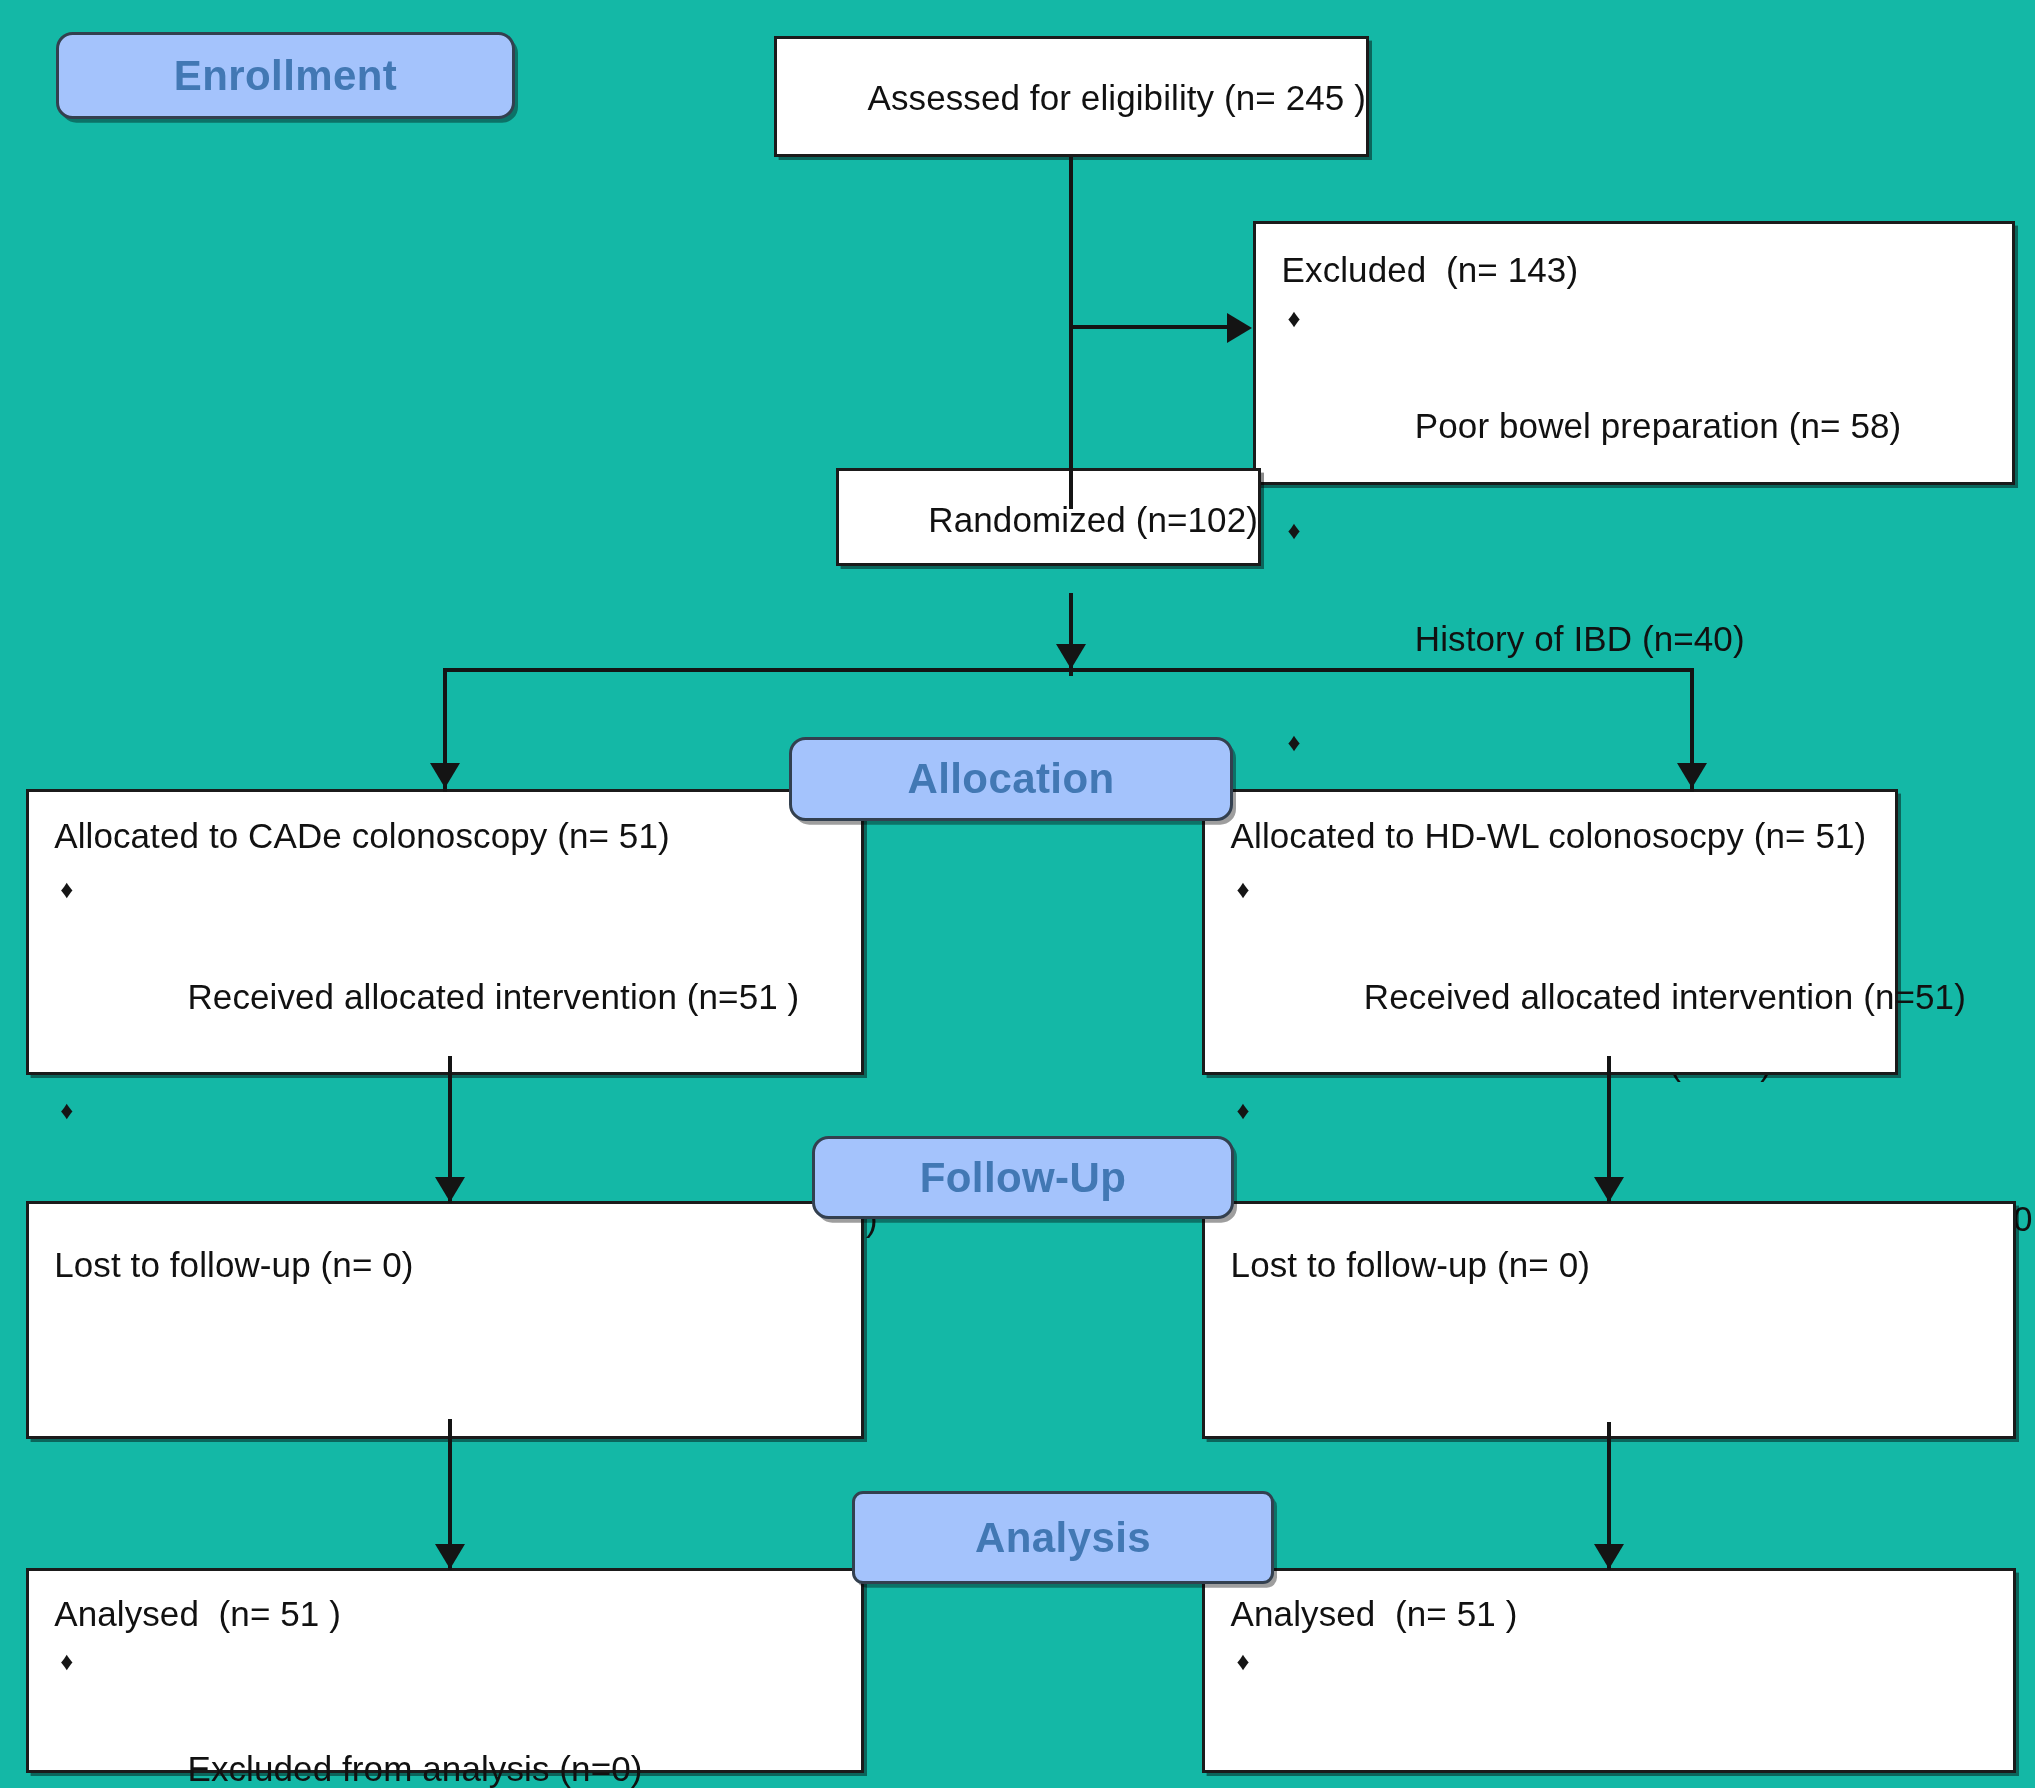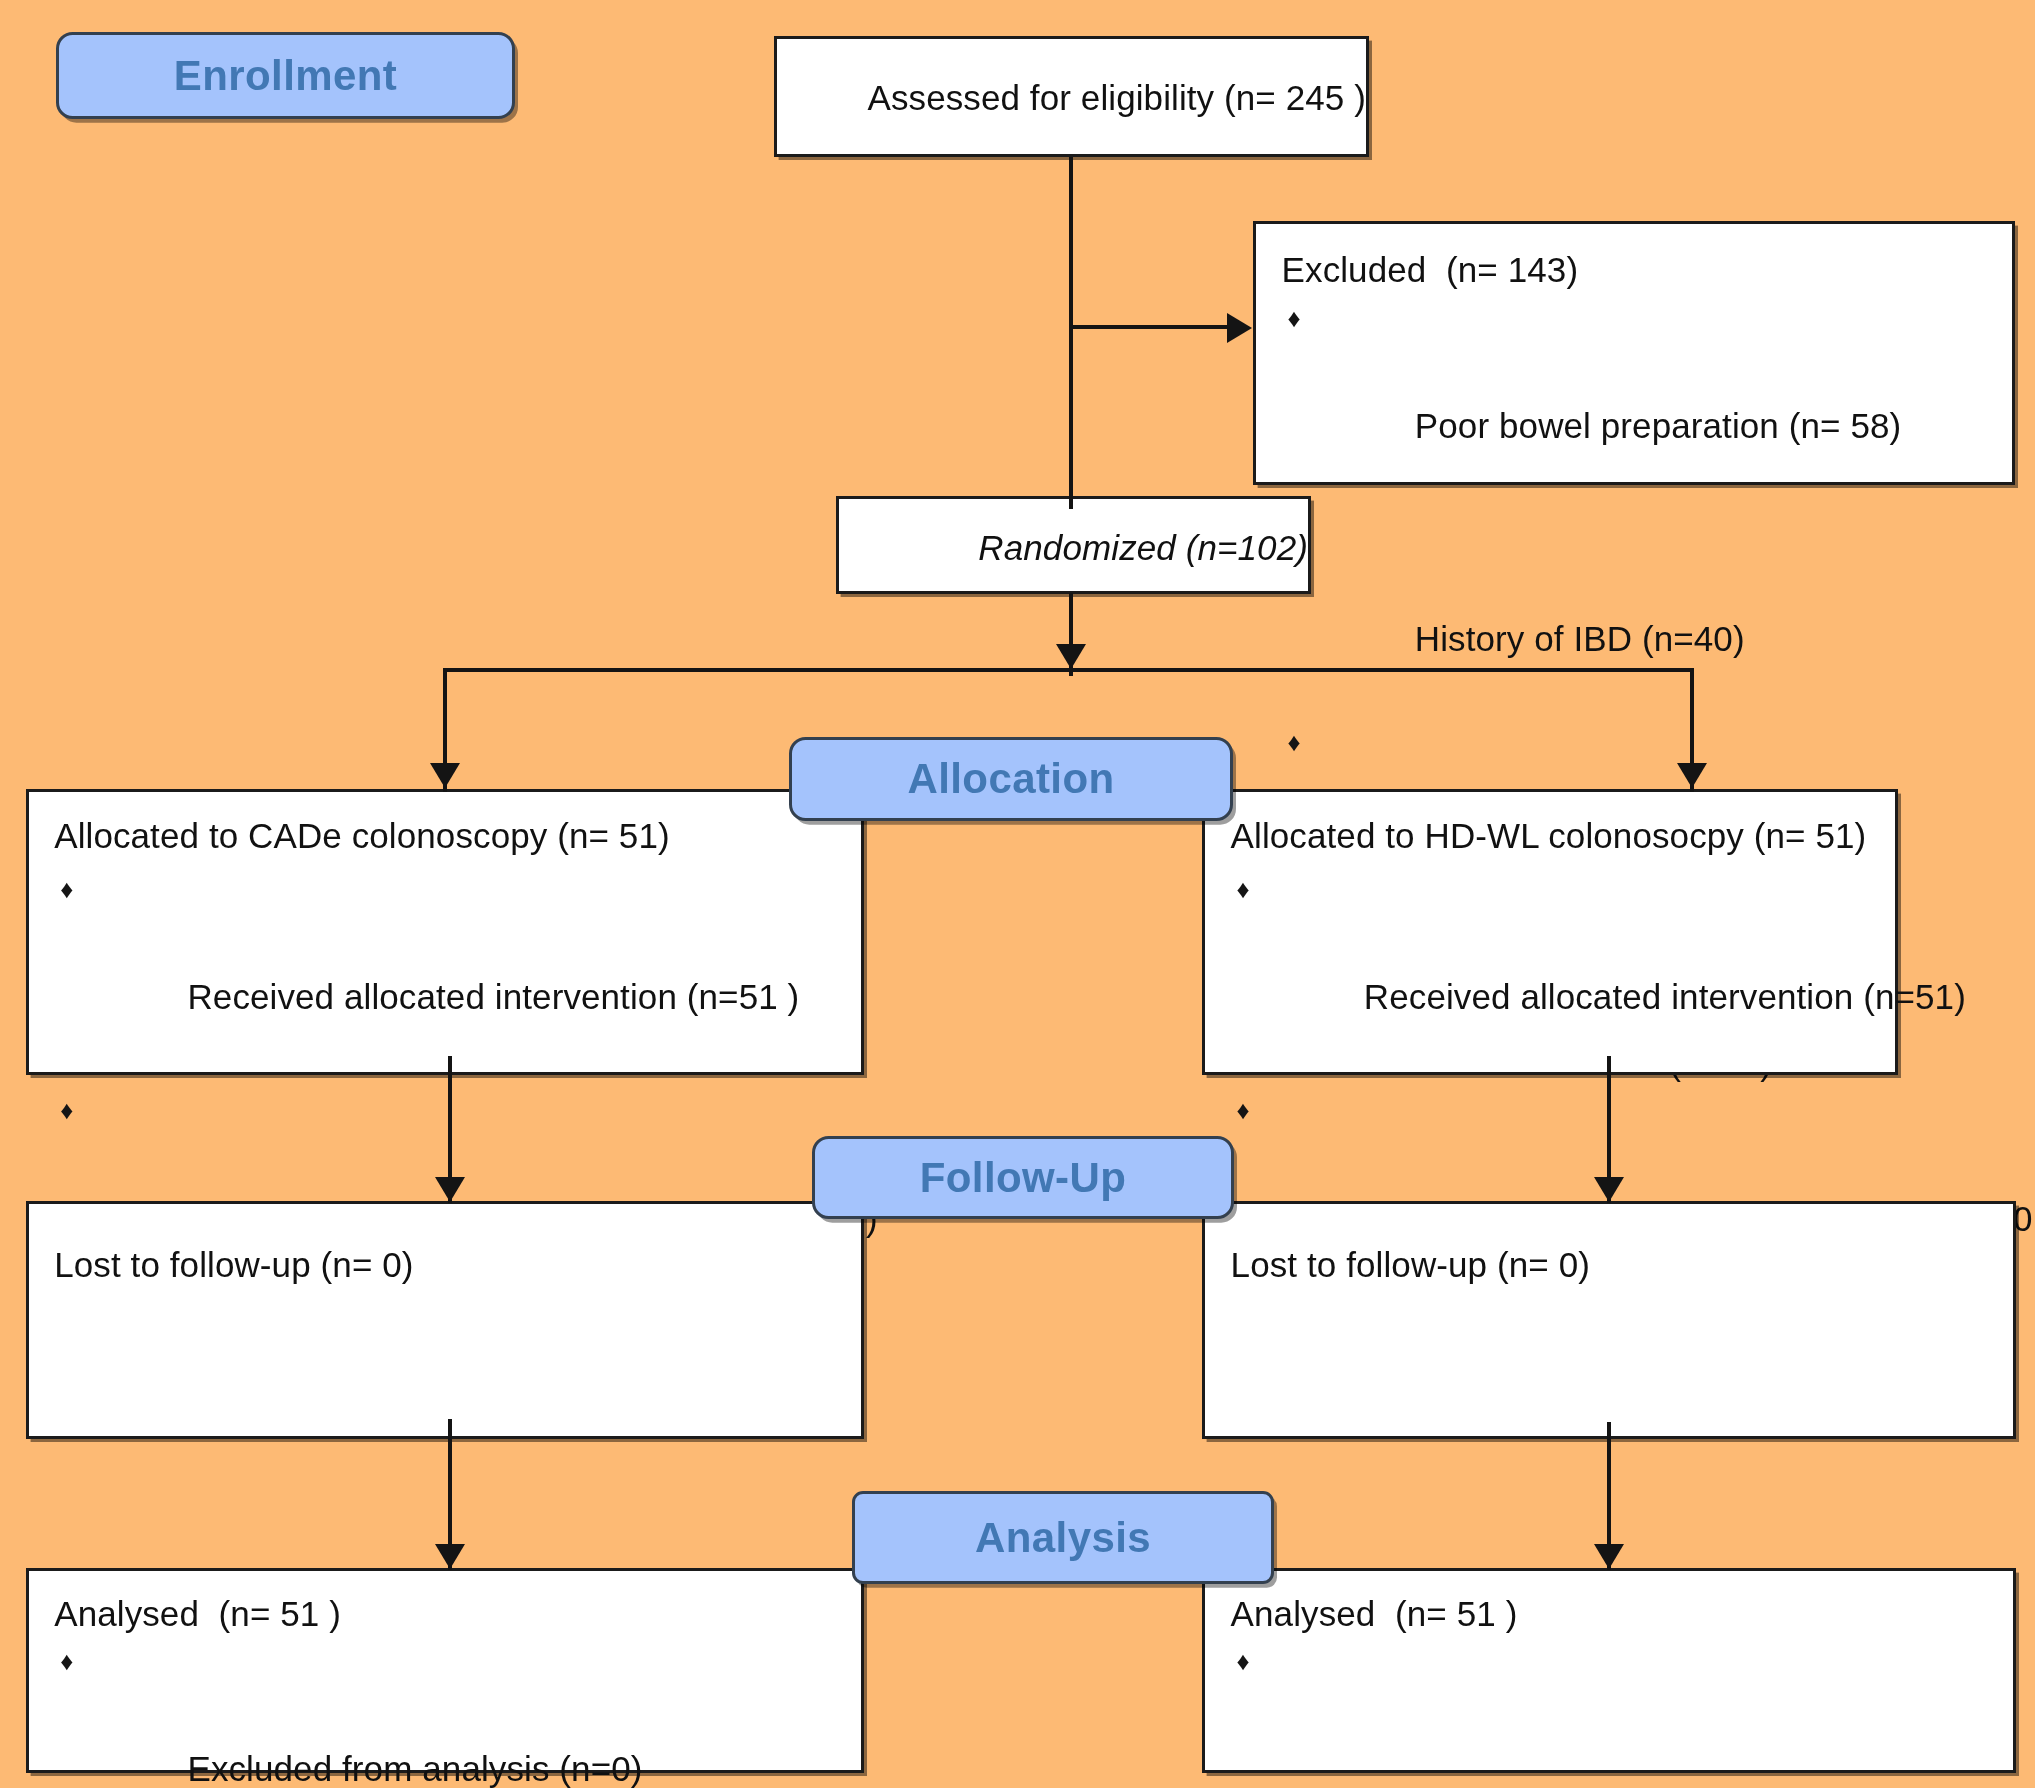--- a/index.html
+++ b/index.html
@@ -1,21 +1,21 @@
 <!DOCTYPE html>
 <html style="font-size:12px"><head>
 <meta charset="utf-8">
 <style>
   html,body{margin:0;padding:0;background:#ffffff;}
   body{font-family:"Liberation Sans","DejaVu Sans",sans-serif;}
   #stage{
     position:relative;
     width:2035px;
     height:1789px;
-    background:#fdba74;
+    background:#14b8a6;
     overflow:hidden;
   }
 
   
   .box{
     position:absolute;
     background:#ffffff;
     border:3px solid #1b1b1b;
     box-sizing:border-box;
     box-shadow:3.8px 3.8px 0 -0.8px rgba(0,0,0,0.45);
@@ -135,21 +135,21 @@
           <span>Declined to participate (n=25)</span>
         </li>
         <li>
           <span class="bul">♦</span>
           <span>Colon resection (n=20)</span>
         </li>
       </ul>
     </div>
   </div>
 
-  <div class="box center" style="left:836px;top:496px;width:475px;height:98px;font-style:italic;">
+  <div class="box center" style="left:836px;top:468px;width:425px;height:98px;">
     <div class="txt" style="top:22.6px;">
       <span class="hdline">Randomized (n=102)</span>
     </div>
   </div>
 
   <div class="vline" style="left:1069px;top:593px;height:83px;"></div>
   <div class="arrow-down" style="left:1056px;top:644px;"></div>
 
   <div class="hline" style="left:443px;top:668px;width:1250px;"></div>
 

